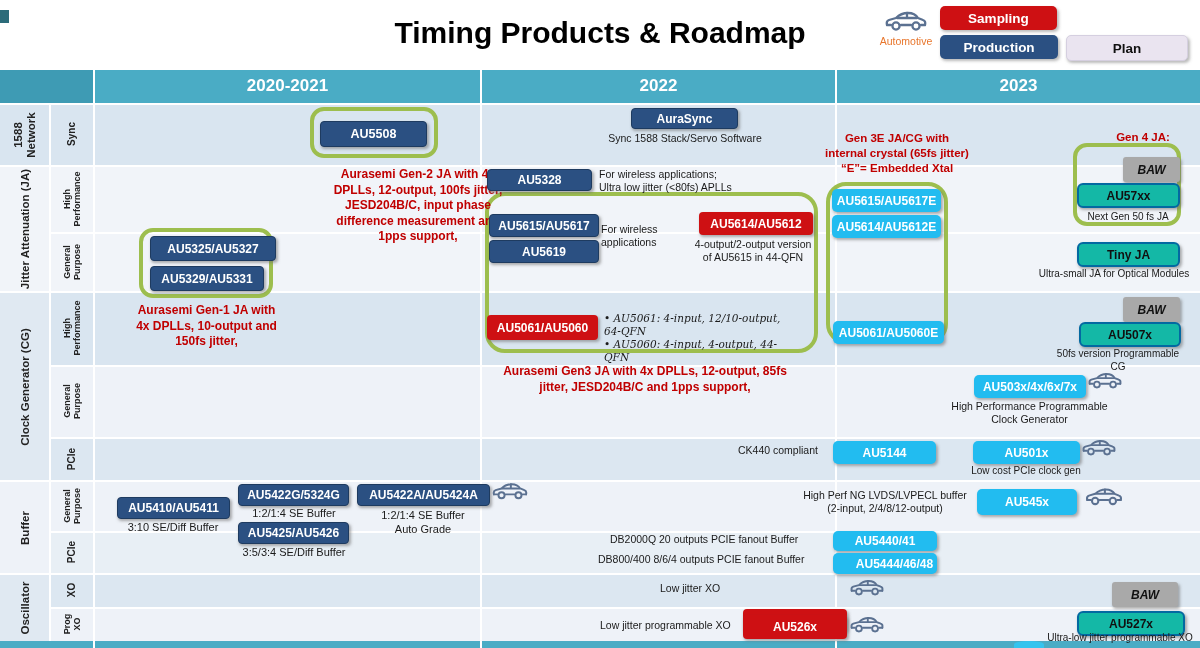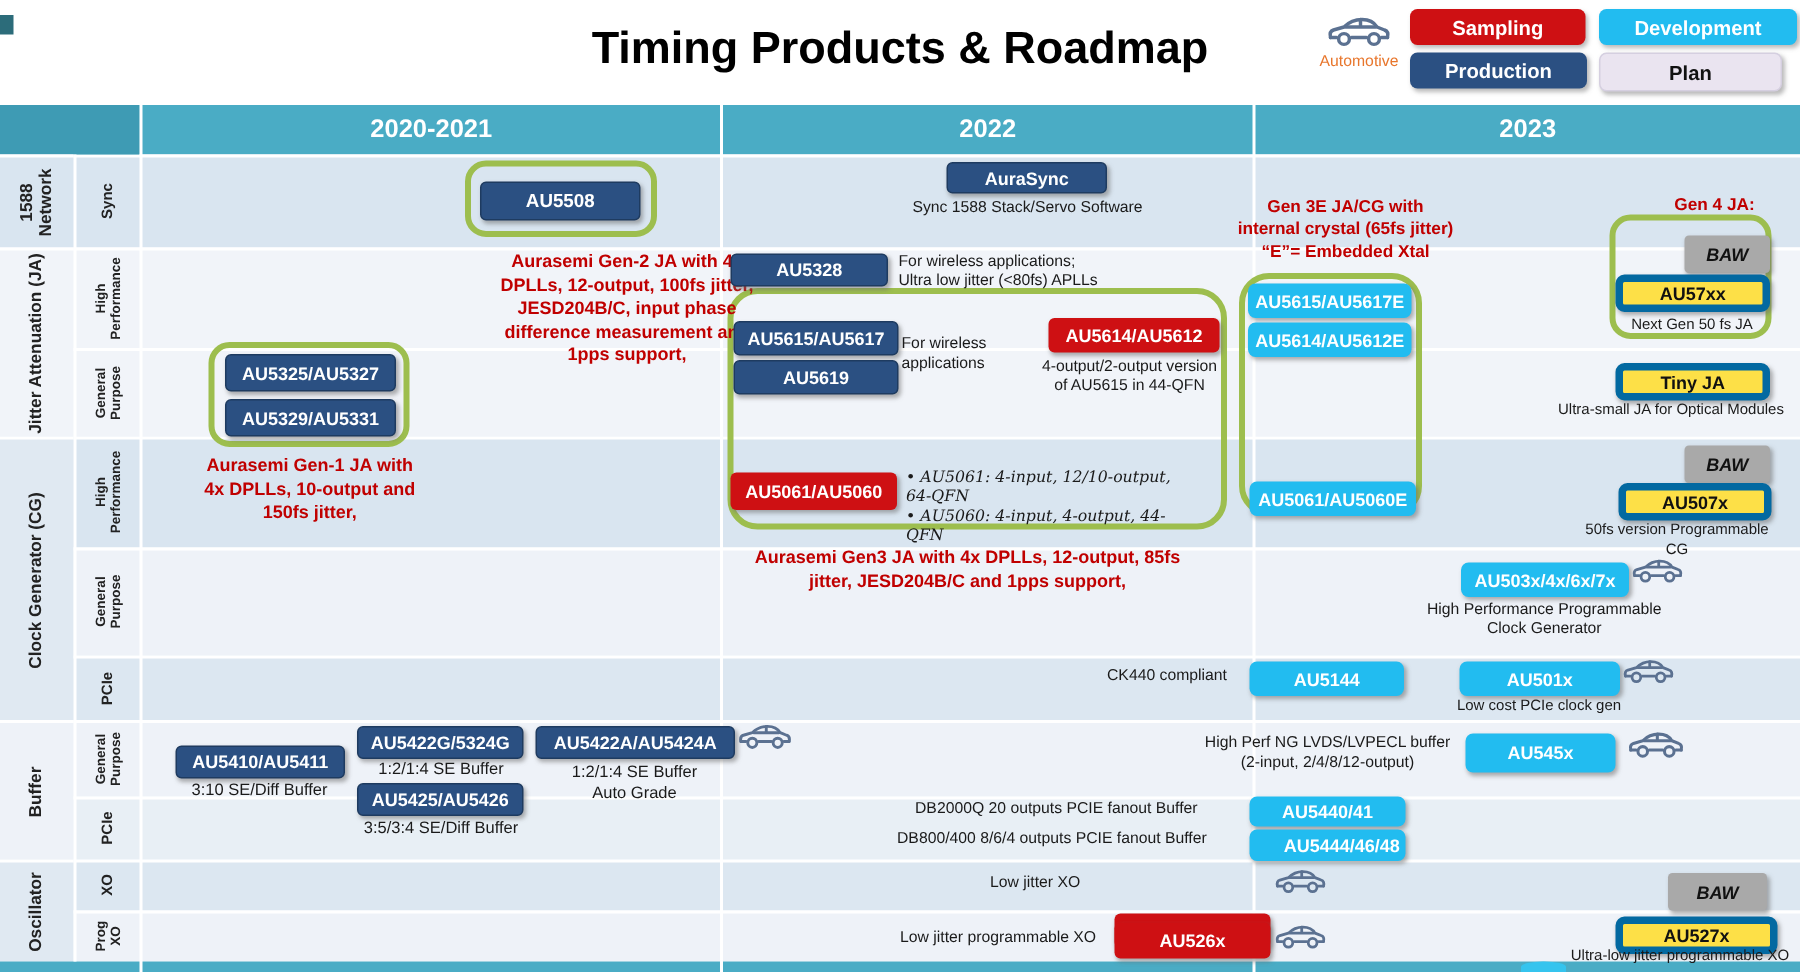--- a/index.html
+++ b/index.html
@@ -12,21 +12,21 @@
   .vtxt{position:absolute;left:50%;top:50%;transform:translate(-50%,-50%) rotate(-90deg);
         text-align:center;color:#222;font-weight:bold;line-height:1.12;}
   .cat-t{font-size:11.5px;}
   .sub-t{font-size:9px;}
   .hdrtxt{color:#fff;font-weight:bold;font-size:17px;text-align:center;z-index:4;}
   .pbox{display:flex;align-items:center;justify-content:center;font-weight:bold;color:#fff;
         font-size:12px;box-shadow:1.5px 2px 3px rgba(110,110,110,.55);z-index:5;box-sizing:border-box;}
   .b-dark{background:#2B5082;border:1px solid #1E3B60;border-radius:4px;}
   .b-red{background:#CE1013;border-radius:4px;}
   .b-cyan{background:#22BCF0;border-radius:5px;}
-  .b-lav{background:#fde047;color:#111;border-radius:6px;border:5px solid #0369a1;}
+  .b-lav{background:#14b8a6;color:#111;border-radius:6px;border:2px solid #0369a1;}
   .b-gray{background:#A9A9A9;color:#111;border-radius:3px;font-style:italic;}
   .cap{color:#1a1a1a;font-size:10.5px;line-height:1.25;white-space:pre-line;z-index:5;}
   .ann{color:#C00000;font-weight:bold;font-size:12px;line-height:1.3;white-space:pre-line;text-align:center;z-index:5;}
   .go{border:4.5px solid #9DBE4E;border-radius:16px;z-index:4;box-sizing:border-box;}
   .car{color:#5B7191;z-index:6;}
   .legbox{display:flex;align-items:center;justify-content:center;font-weight:bold;font-size:13.5px;
         color:#fff;border-radius:5px;box-shadow:1.5px 2px 3px rgba(120,120,120,.5);z-index:5;}
   .ctr{text-align:center;} .rgt{text-align:left;} .lft{text-align:left;}
   .script{font-family:"DejaVu Serif",serif;font-style:italic;font-size:10.5px;line-height:1.25;}
 </style>
@@ -44,21 +44,20 @@
     <path d="M3 17 Q2 13 5 12 L12 10 Q17 5 24 5 Q31 5 34 10 L39 12 Q42 13 41 17"></path>
     <path d="M3 17 L7 17 M17 17 L27 17 M37 17 L41 17"></path>
     <circle cx="12" cy="18" r="3.6"></circle>
     <circle cx="32" cy="18" r="3.6"></circle>
     <path d="M23 5 L23 10 M13 10 L33 10"></path>
   </g>
 </svg>
 </span>
   <div class="abs ctr" style="left:866px;top:35px;width:80px;font-size:10.5px;color:#E8762C;">Automotive</div>
   <div class="abs legbox" style="left:940px;top:6px;width:117px;height:24px;background:#CE1013;">Sampling</div>
-  <div class="abs legbox" style="left:1066px;top:6px;width:132px;height:24px;background:#22BCF0;">Development</div>
   <div class="abs legbox" style="left:940px;top:35px;width:118px;height:24px;background:#2B5082;">Production</div>
   <div class="abs legbox" style="left:1066px;top:35px;width:120px;height:24px;background:#EAE4F0;color:#111;border:1px solid #D5CFE0;">Plan</div>
 
   <div class="abs" style="left:0;top:70px;width:1200px;height:33px;background:#4AACC5;z-index:1;"></div>
   <div class="abs" style="left:0;top:70px;width:93px;height:33px;background:#3E9BB4;z-index:2;"></div>
   <div class="abs hdrtxt" style="left:95px;top:76px;width:385px;">2020-2021</div>
   <div class="abs hdrtxt" style="left:482px;top:76px;width:353px;">2022</div>
   <div class="abs hdrtxt" style="left:837px;top:76px;width:363px;">2023</div>
 
   <div class="abs band" style="top:103px;height:62px;background:#D9E5F0;"></div>
@@ -147,21 +146,21 @@
 DPLLs,  12-output, 100fs jitter,
 JESD204B/C, input phase
 difference measurement and
 1pps support,</div>
   <div class="abs pbox b-dark" style="left:487px;top:169px;width:105px;height:22px;">AU5328</div>
   <div class="abs cap lft" style="left:599px;top:168px;width:175px;">For wireless applications;
 Ultra low jitter (&lt;80fs) APLLs</div>
   <div class="abs pbox b-cyan" style="left:832px;top:189px;width:109px;height:23px;">AU5615/AU5617E</div>
   <div class="abs pbox b-cyan" style="left:832px;top:215px;width:109px;height:23px;">AU5614/AU5612E</div>
 
-  <div class="abs pbox b-dark" style="left:150px;top:236px;width:114px;height:25px;">AU5325/AU5327</div>
+  <div class="abs pbox b-dark" style="left:150px;top:236px;width:126px;height:25px;">AU5325/AU5327</div>
   <div class="abs pbox b-dark" style="left:150px;top:266px;width:114px;height:25px;">AU5329/AU5331</div>
   <div class="abs pbox b-dark" style="left:489px;top:214px;width:110px;height:23px;">AU5615/AU5617</div>
   <div class="abs pbox b-dark" style="left:489px;top:240px;width:110px;height:23px;">AU5619</div>
   <div class="abs cap lft" style="left:601px;top:223px;width:100px;">For wireless
 applications</div>
   <div class="abs pbox b-red" style="left:699px;top:212px;width:114px;height:23px;">AU5614/AU5612</div>
   <div class="abs cap ctr" style="left:686px;top:238px;width:134px;">4-output/2-output version
 of AU5615 in 44-QFN</div>
   <div class="abs pbox b-lav" style="left:1077px;top:242px;width:103px;height:25px;">Tiny JA</div>
   <div class="abs cap ctr" style="left:1030px;top:268px;width:168px;font-size:10px;">Ultra-small JA for Optical Modules</div>

